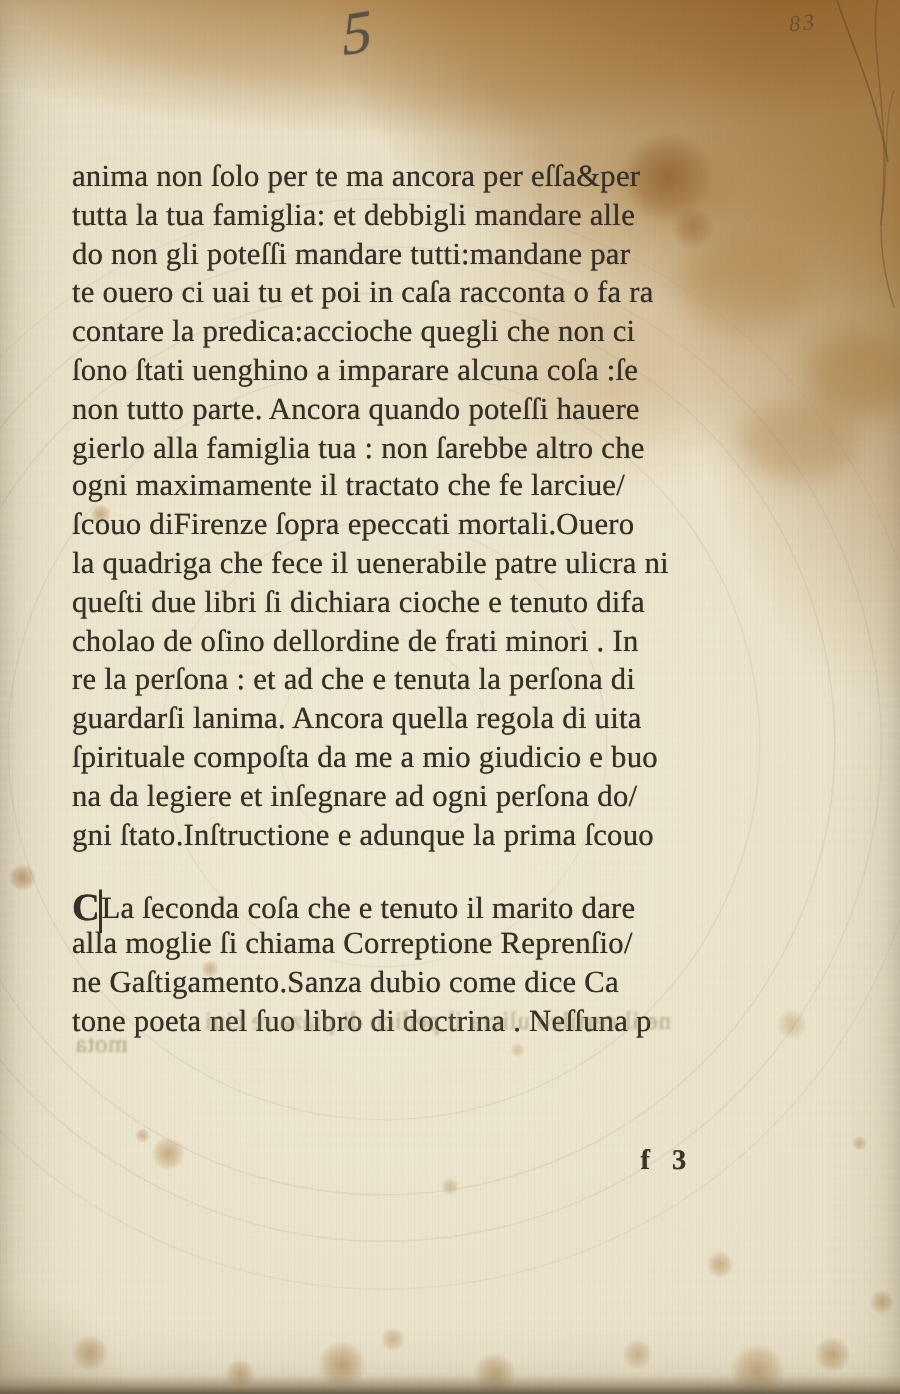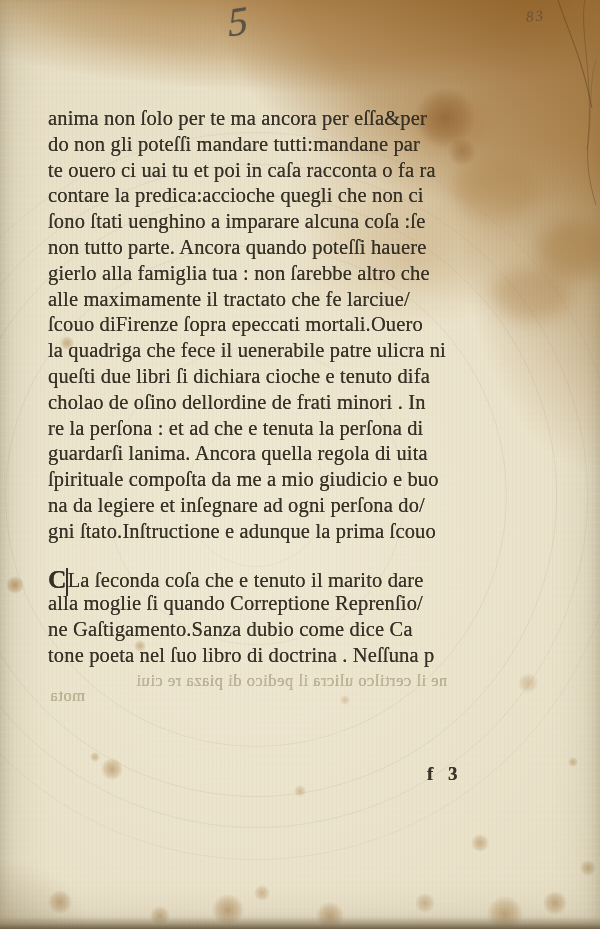--- a/index.html
+++ b/index.html
@@ -146,44 +146,45 @@
     <path d="M55,0 C49,28 64,78 58,140 C56,165 60,185 66,205" fill="none" stroke="rgba(92,66,34,.42)" stroke-width="1"></path>
     <path d="M66,60 C58,84 63,120 57,150" fill="none" stroke="rgba(92,66,34,.3)" stroke-width=".9"></path>
   </svg>
 
   <div class="hand hand-5">5</div>
   <div class="hand hand-83">83</div>
 
   <div class="textblock">
     <div id="para1">
         <div class="tline">anima non ſolo per te ma ancora per eſſa&amp;per</div>
+        <div class="tline">tutta la tua famiglia: et debbigli mandare  alle</div>
         <div class="tline">do non gli poteſſi mandare tutti:mandane par</div>
         <div class="tline">te ouero ci uai tu et poi in caſa racconta o fa ra</div>
         <div class="tline">contare la predica:accioche quegli  che non ci</div>
         <div class="tline">ſono ſtati uenghino a imparare alcuna coſa :ſe</div>
         <div class="tline">non tutto parte. Ancora quando poteſſi hauere</div>
         <div class="tline">gierlo alla famiglia tua : non ſarebbe altro  che</div>
-        <div class="tline">alle maximamente  il tractato che  fe larciue/</div>
+        <div class="tline">ogni maximamente  il tractato che  fe larciue/</div>
         <div class="tline">ſcouo diFirenze ſopra epeccati mortali.Ouero</div>
         <div class="tline">la quadriga che fece il uenerabile patre ulicra ni</div>
         <div class="tline">queſti due libri ſi dichiara cioche e tenuto difa</div>
         <div class="tline">cholao de oſino dellordine de frati minori . In</div>
         <div class="tline">re la perſona : et ad che e tenuta  la perſona di</div>
         <div class="tline">guardarſi lanima. Ancora quella regola di uita</div>
         <div class="tline">ſpirituale compoſta da me a mio giudicio e buo</div>
         <div class="tline">na da legiere et inſegnare ad ogni perſona do/</div>
         <div class="tline">gni ſtato.Inſtructione e adunque la prima ſcouo</div>
       </div>
     <div class="showthrough" id="showthrough" style="left:0;top:562px;width:430px;height:34px;">
         <span class="st st1">ne il certilco ulicra il pedico di piaza re ciui</span>
         <span class="st st2">mota</span>
       </div>
     <div id="para2" class="para2">
         <div class="tline"><span class="capitulum">C</span>La ſeconda coſa che e tenuto il marito  dare</div>
-        <div class="tline">alla moglie ſi quando Correptione Reprenſio/</div>
+        <div class="tline">alla moglie ſi chiama Correptione Reprenſio/</div>
         <div class="tline">ne Gaſtigamento.Sanza  dubio come  dice Ca</div>
         <div class="tline">tone poeta nel ſuo libro di doctrina . Neſſuna p</div>
       </div>
   </div>
 
   <div class="signature">f 3</div>
 
   <div class="corner-wash"></div>
   <div class="bottom-edge"></div>
 </div>

